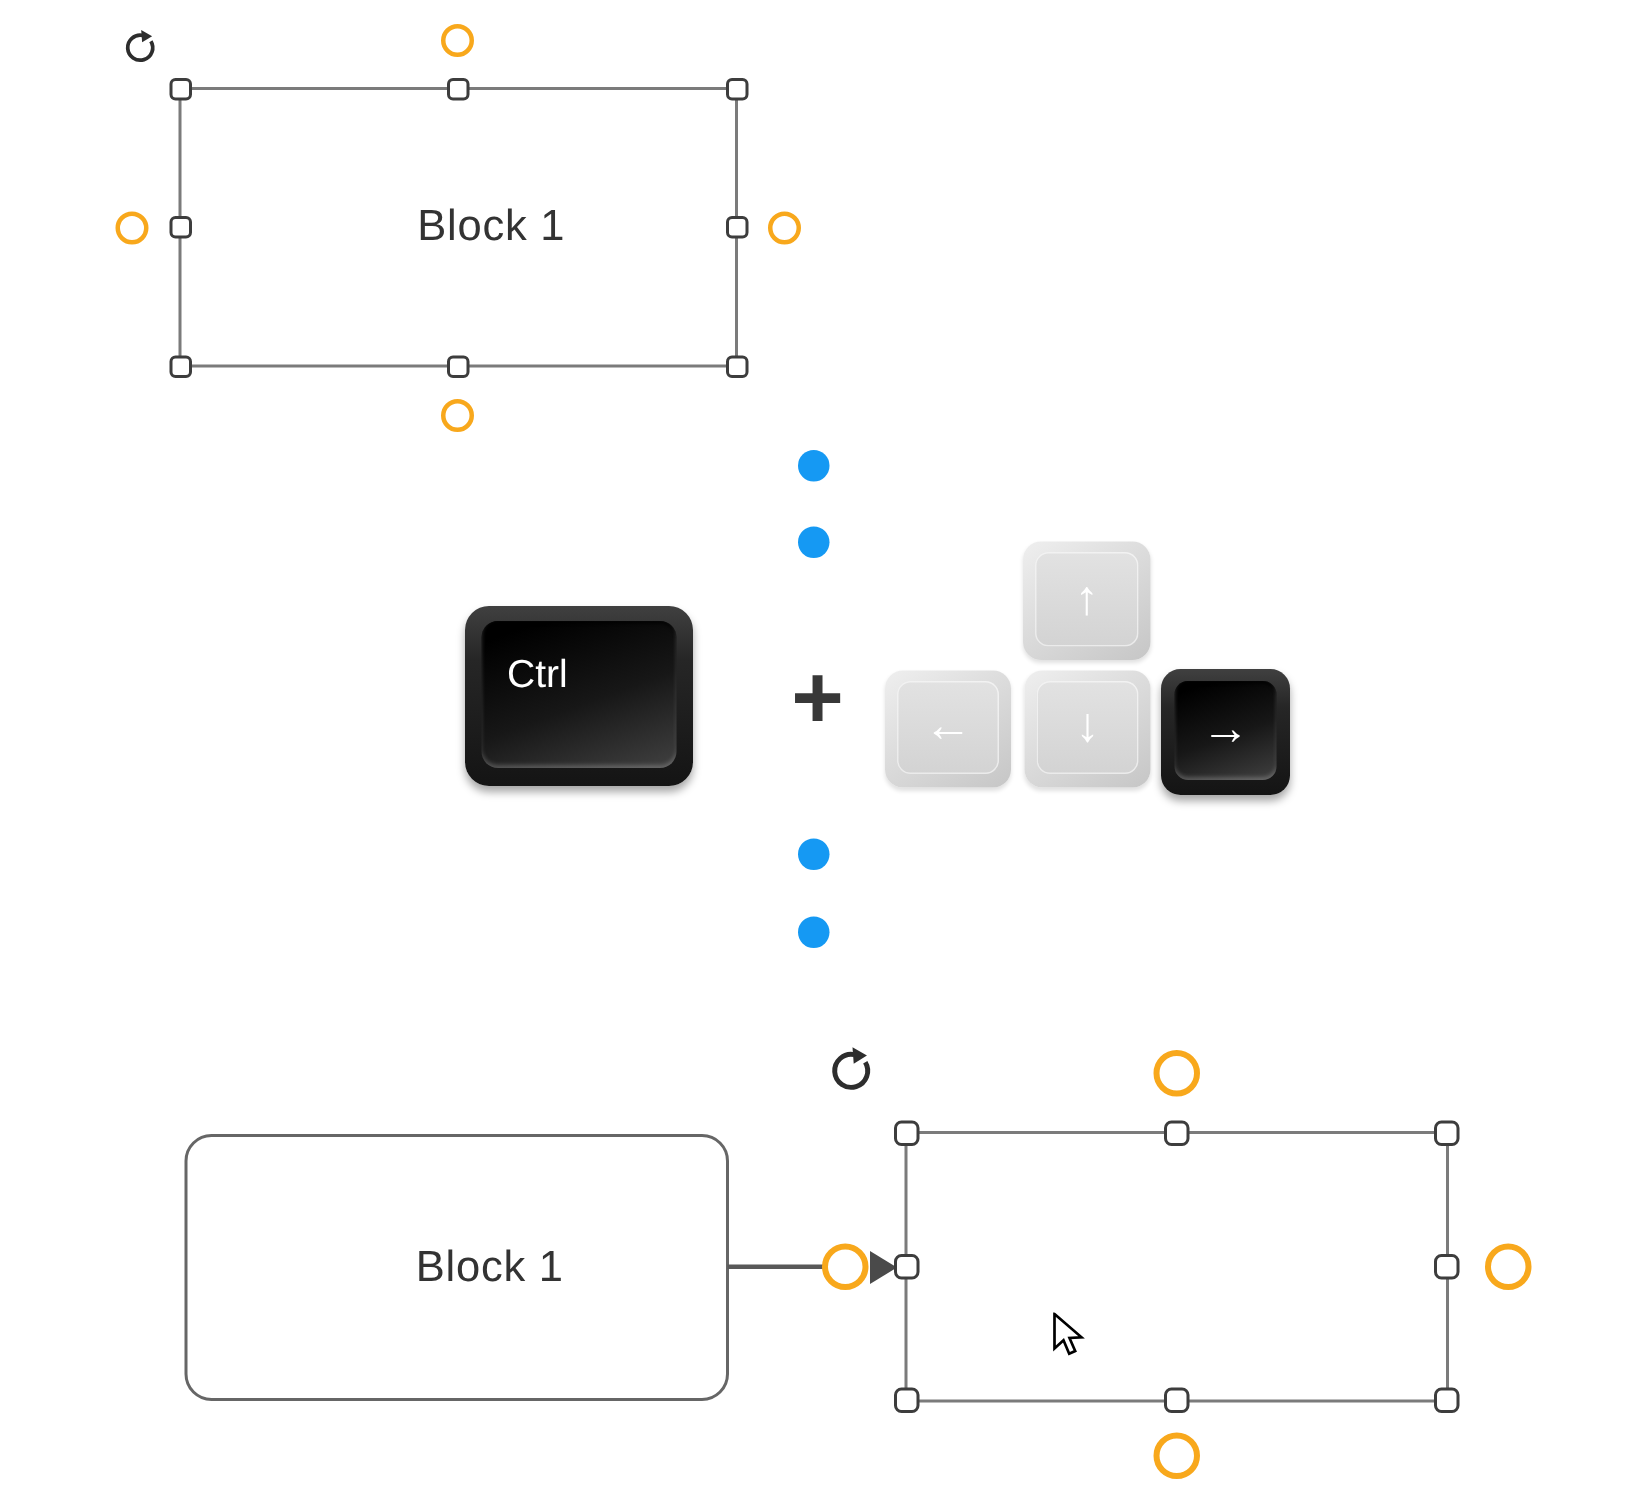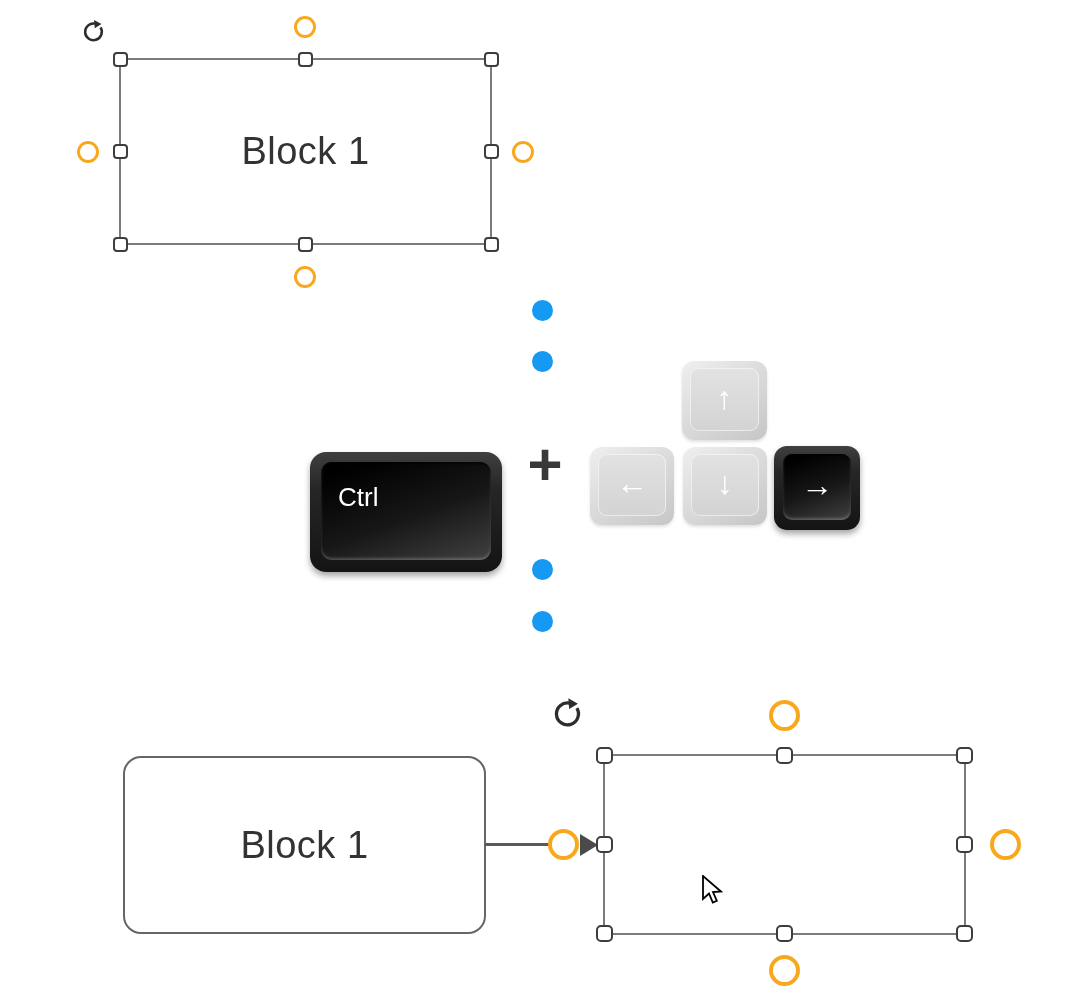--- a/index.html
+++ b/index.html
@@ -5,21 +5,21 @@
   html,body{margin:0;padding:0;background:#ffffff;}
   .canvas{position:relative;width:1088px;height:1000px;background:#ffffff;overflow:hidden;
           font-family:"Liberation Sans", sans-serif;}
   .abs{position:absolute;}
 
   
   .selrect{position:absolute;border:2px solid #7b7b7b;background:transparent;box-sizing:border-box;}
 
   
   .shape-label{position:absolute;display:flex;align-items:center;justify-content:center;
-               color:#333;font-size:38px;letter-spacing:0.5px;}
+               color:#333;font-size:29px;letter-spacing:0.5px;padding-left:22px;}
 
   
   .handle{position:absolute;width:15px;height:15px;background:#fff;border:2.5px solid #3d3d3d;
           border-radius:4px;box-sizing:border-box;}
   .handle.lg{width:17px;height:17px;border-radius:5px;}
 
   
   .cpoint{position:absolute;width:22px;height:22px;border:3px solid #F8A81C;border-radius:50%;
           background:transparent;box-sizing:border-box;}
   .cpoint.lg{width:31px;height:31px;border-width:4px;}
@@ -79,21 +79,21 @@
   <div class="handle" style="left:484px;top:237px;"></div>
 
   <div class="cpoint" style="left:294px;top:16px;"></div>
   <div class="cpoint" style="left:77px;top:141px;"></div>
   <div class="cpoint" style="left:512px;top:141px;"></div>
   <div class="cpoint" style="left:294px;top:266px;"></div>
 
   <div class="dot" style="left:532px;top:300px;"></div>
   <div class="dot" style="left:532px;top:351px;"></div>
 
-  <div class="key-dark" style="left:310px;top:404px;width:192px;height:120px;margin-top:48px;">
+  <div class="key-dark" style="left:310px;top:404px;width:152px;height:120px;">
     <div class="keytop">
       <div class="klabel">Ctrl</div>
     </div>
   </div>
 
   <div class="plus" style="left:517px;top:432px;width:56px;height:66px;line-height:66px;">+</div>
 
   <div class="key-light" style="left:682px;top:361px;width:85px;height:79px;">
     <div class="keytop">
       <div class="ksym">↑</div>

